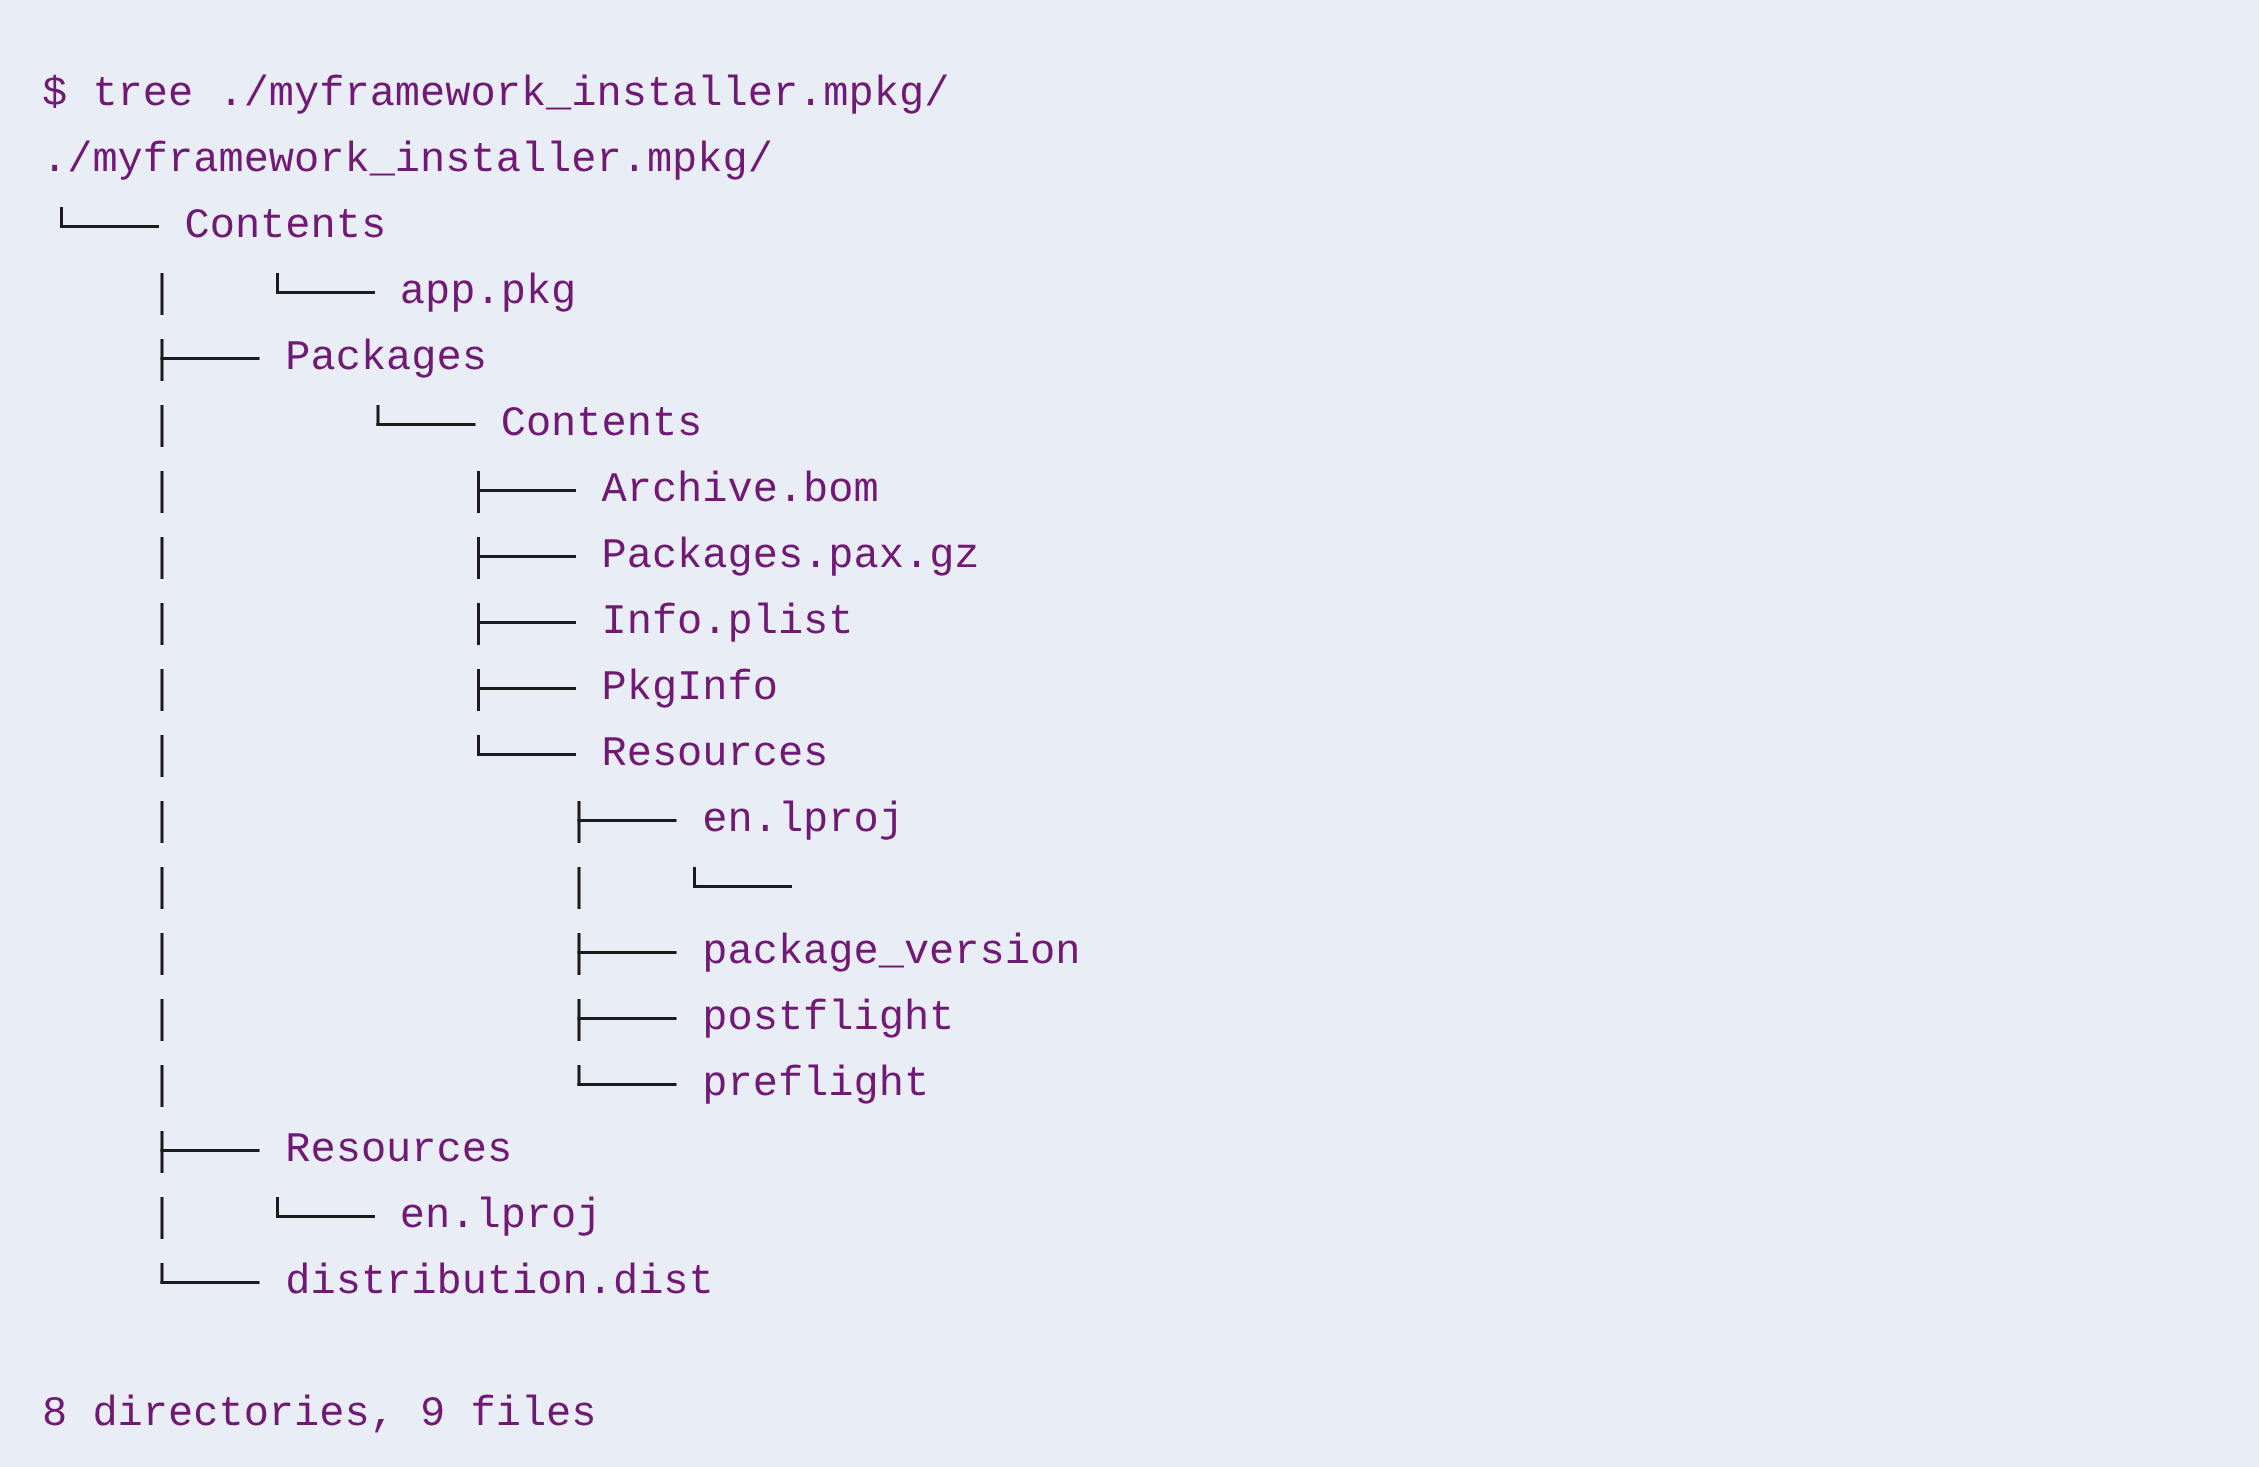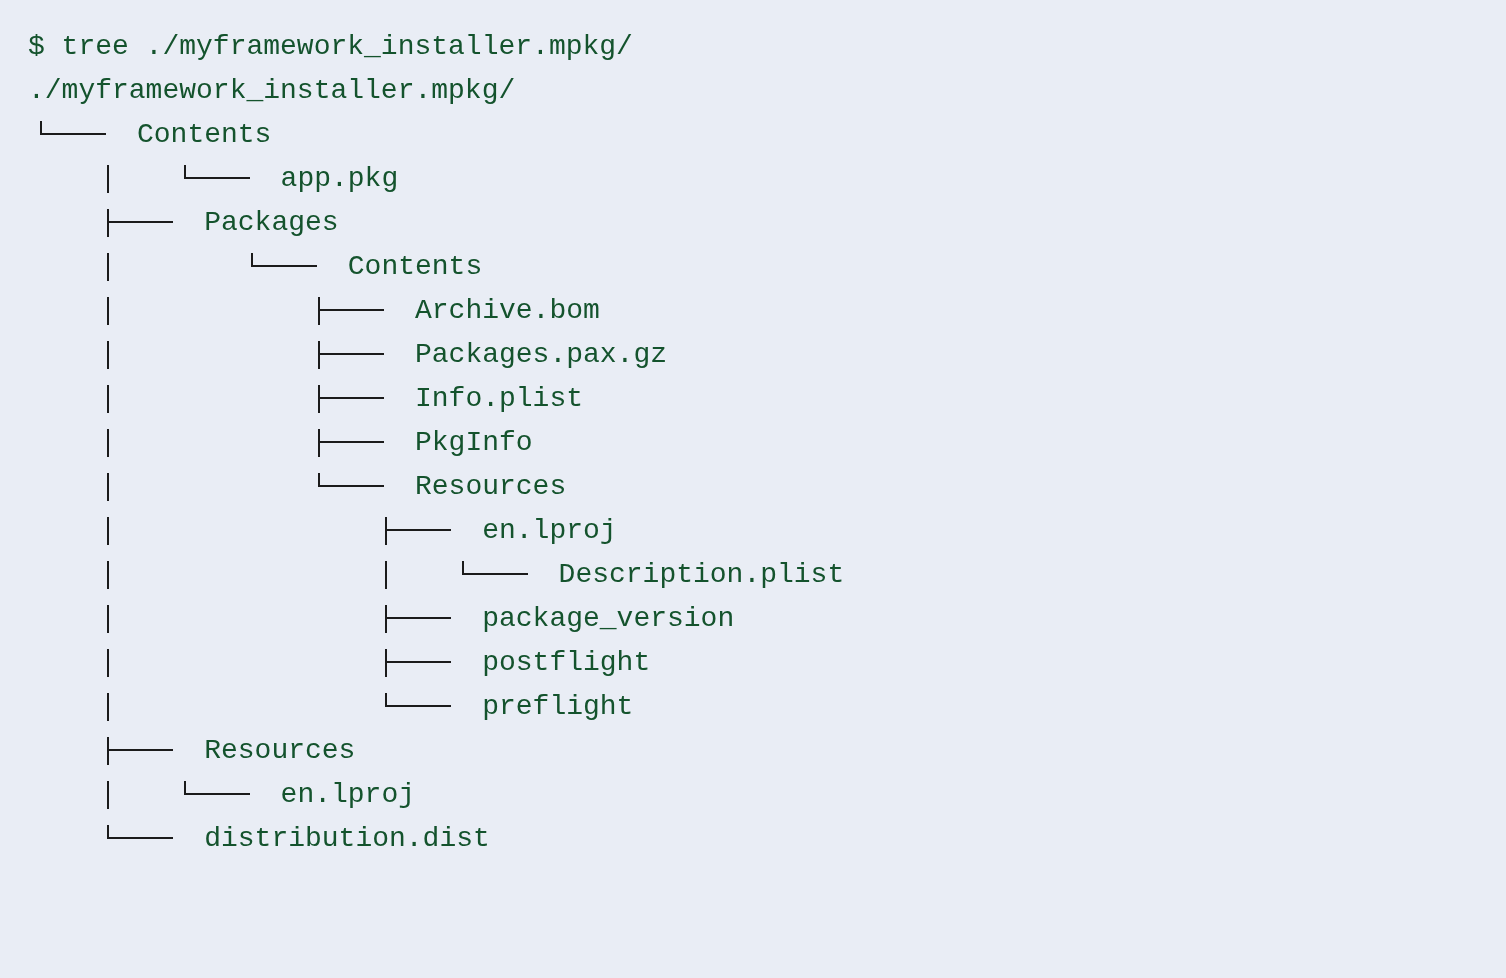--- a/index.html
+++ b/index.html
@@ -7,24 +7,24 @@
     padding: 0;
     width: 1506px;
     height: 978px;
     background: #e9edf5;
     overflow: hidden;
   }
   .terminal {
     box-sizing: border-box;
     width: 1308px;
     height: 978px;
-    padding: 25px 0 0 28px;
+    padding: 42px 0 0 28px;
     font-family: "Liberation Mono", "DejaVu Sans Mono", monospace;
     font-size: 28px;
-    color: #14532d;
+    color: #701a75;
   }
   .line {
     height: 44px;
     line-height: 44px;
     white-space: pre;
   }
   .blank { height: 44px; }
   .tree-line {
     height: 44px;
     display: flex;
@@ -68,21 +68,20 @@
     position: absolute;
     left: 12px;
     right: 0;
     top: 20px;
     height: 2px;
     background: #1b1b1b;
   }
   .label {
     line-height: 44px;
     white-space: pre;
-    margin-left: 14px;
   }
 </style>
 </head>
 <body>
 
 <div class="terminal">
   <div class="line">$ tree ./myframework_installer.mpkg/</div>
   <div class="line">./myframework_installer.mpkg/</div>
   <div id="tree">
       <div class="tree-line">
@@ -150,21 +149,20 @@
         <span class="branch tee"></span>
         <span class="label">en.lproj</span>
       </div>
       <div class="tree-line">
         <span class="space" style="width: 67.2px;"></span>
         <span class="bar"></span>
         <span class="space" style="width: 252px;"></span>
         <span class="bar"></span>
         <span class="space" style="width: 50.4px;"></span>
         <span class="branch elbow"></span>
-        <span class="label">Description.plist</span>
       </div>
       <div class="tree-line">
         <span class="space" style="width: 67.2px;"></span>
         <span class="bar"></span>
         <span class="space" style="width: 252px;"></span>
         <span class="branch tee"></span>
         <span class="label">package_version</span>
       </div>
       <div class="tree-line">
         <span class="space" style="width: 67.2px;"></span>
@@ -192,13 +190,14 @@
         <span class="branch elbow"></span>
         <span class="label">en.lproj</span>
       </div>
       <div class="tree-line">
         <span class="space" style="width: 67.2px;"></span>
         <span class="branch elbow"></span>
         <span class="label">distribution.dist</span>
       </div>
     </div>
   <div class="blank"></div>
+  <div class="line">8 directories, 9 files</div>
 </div>
 
 </body></html>

